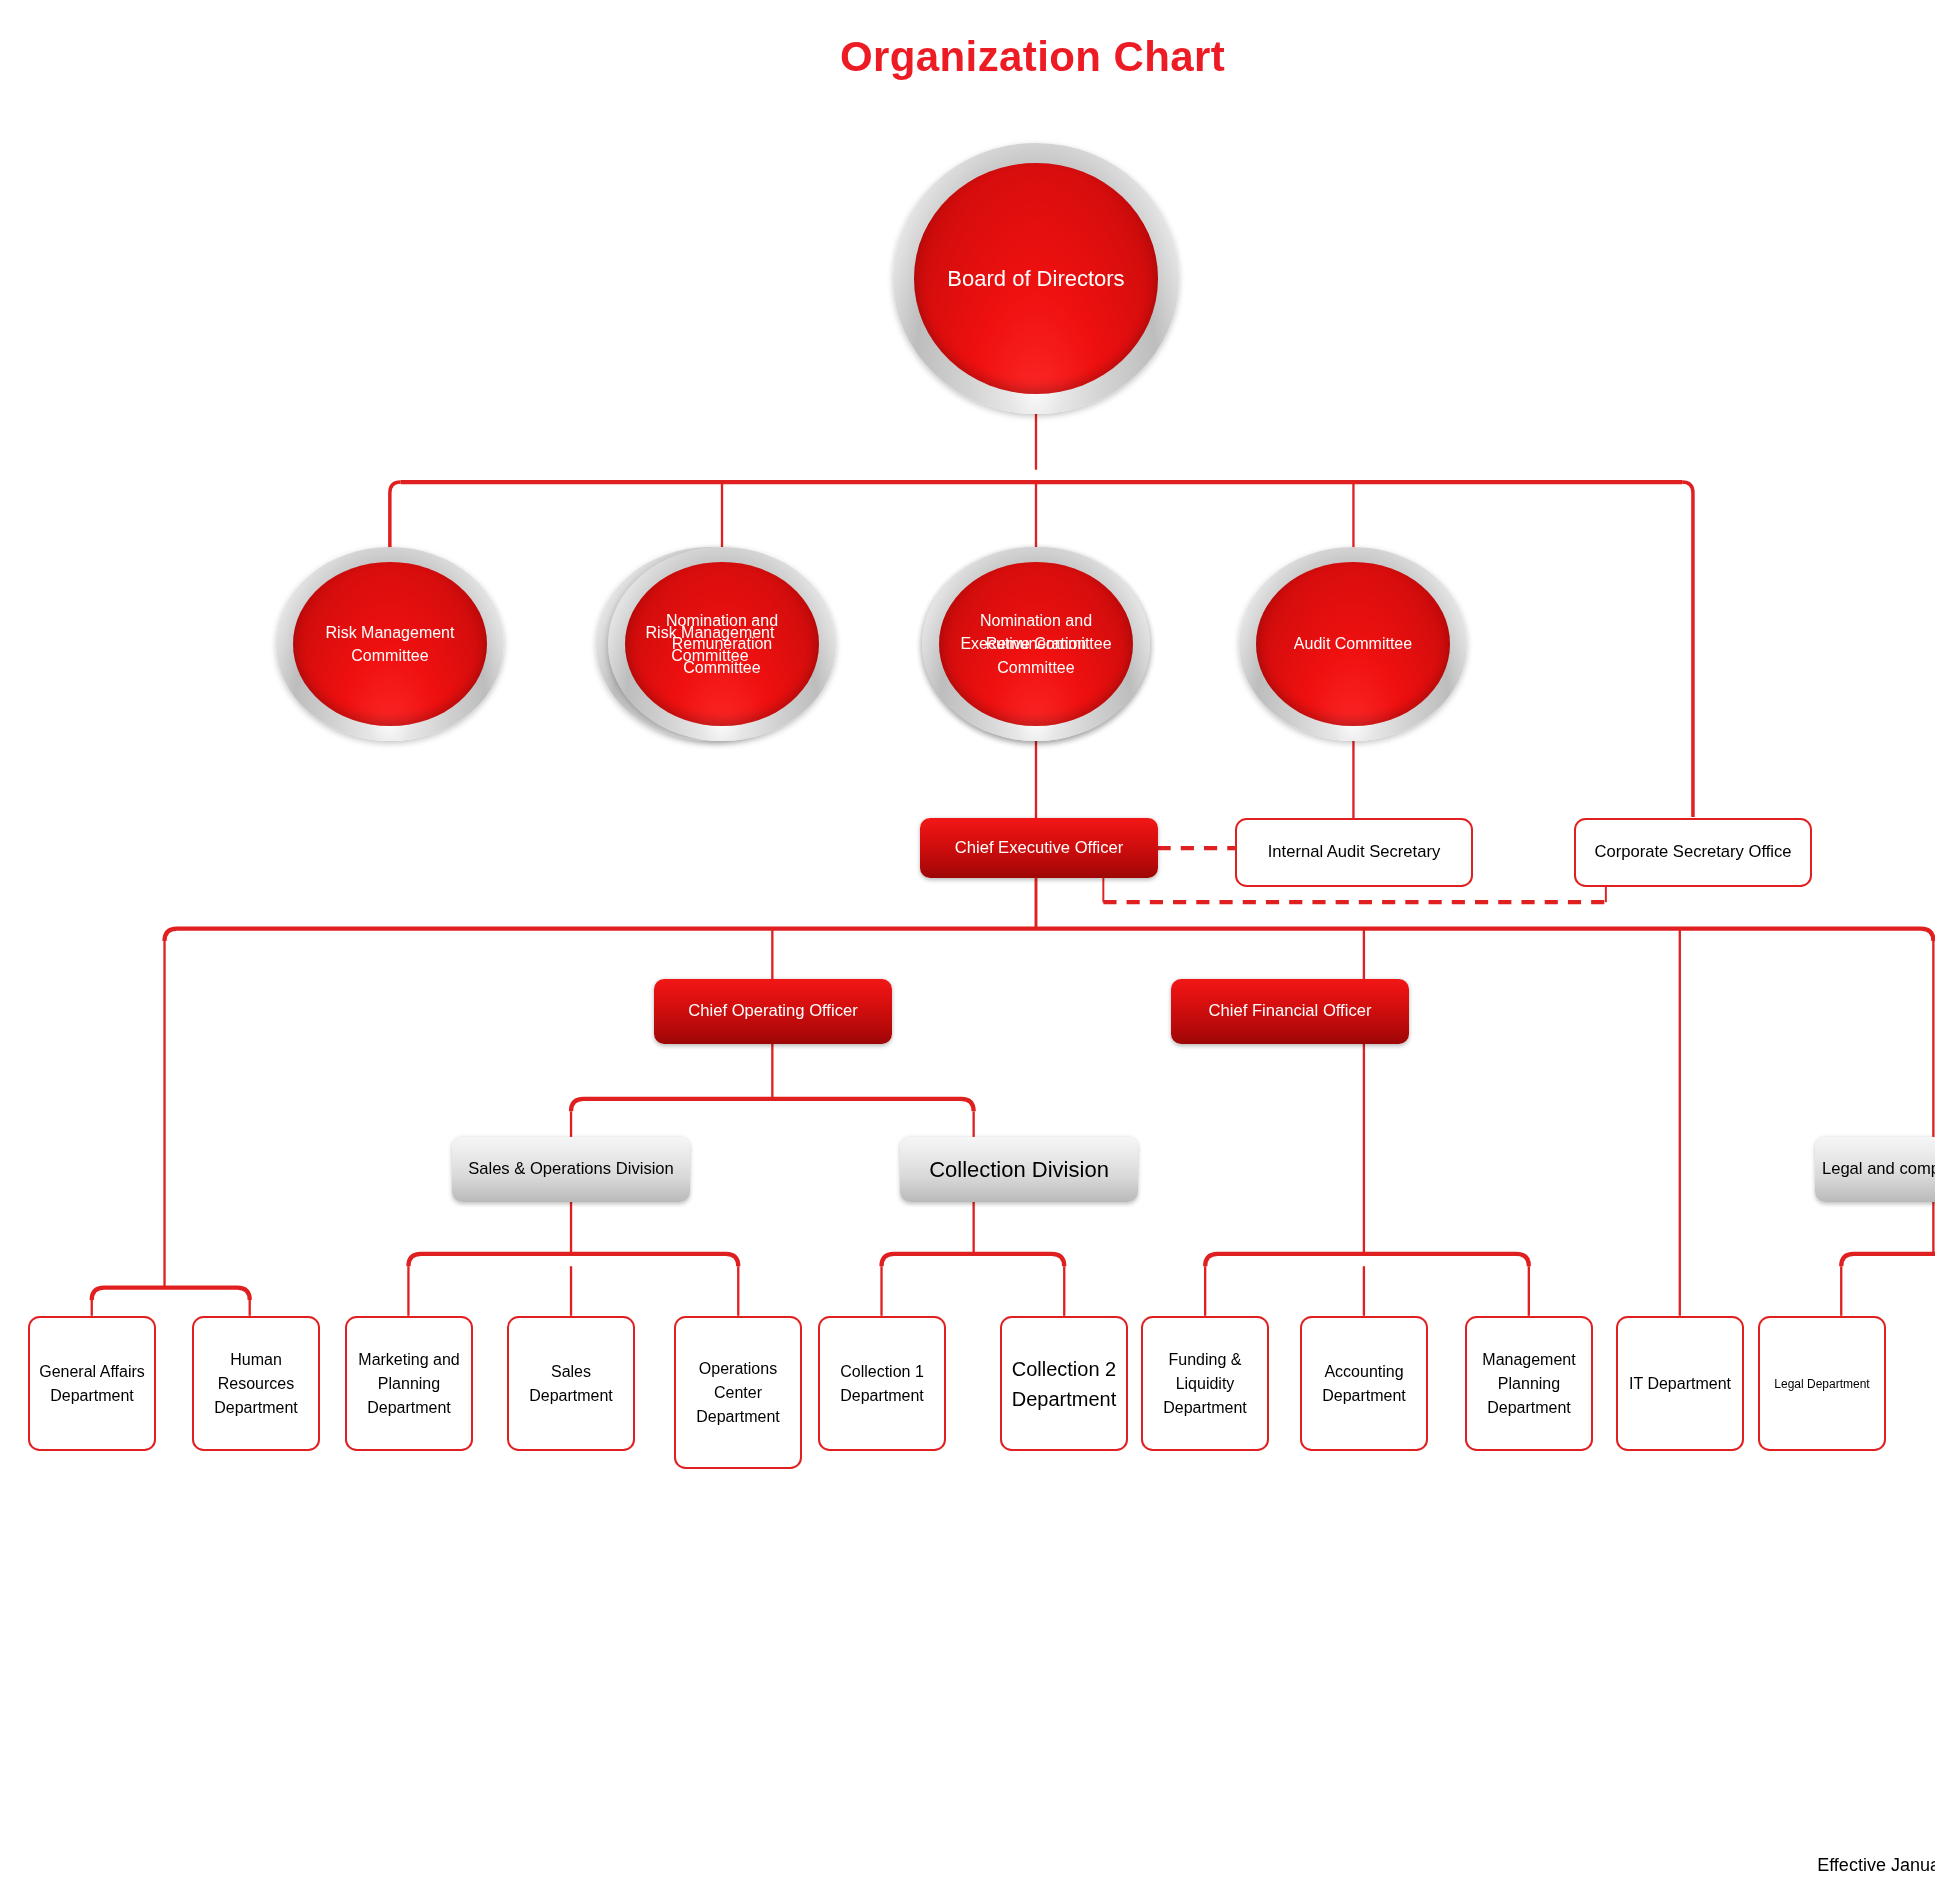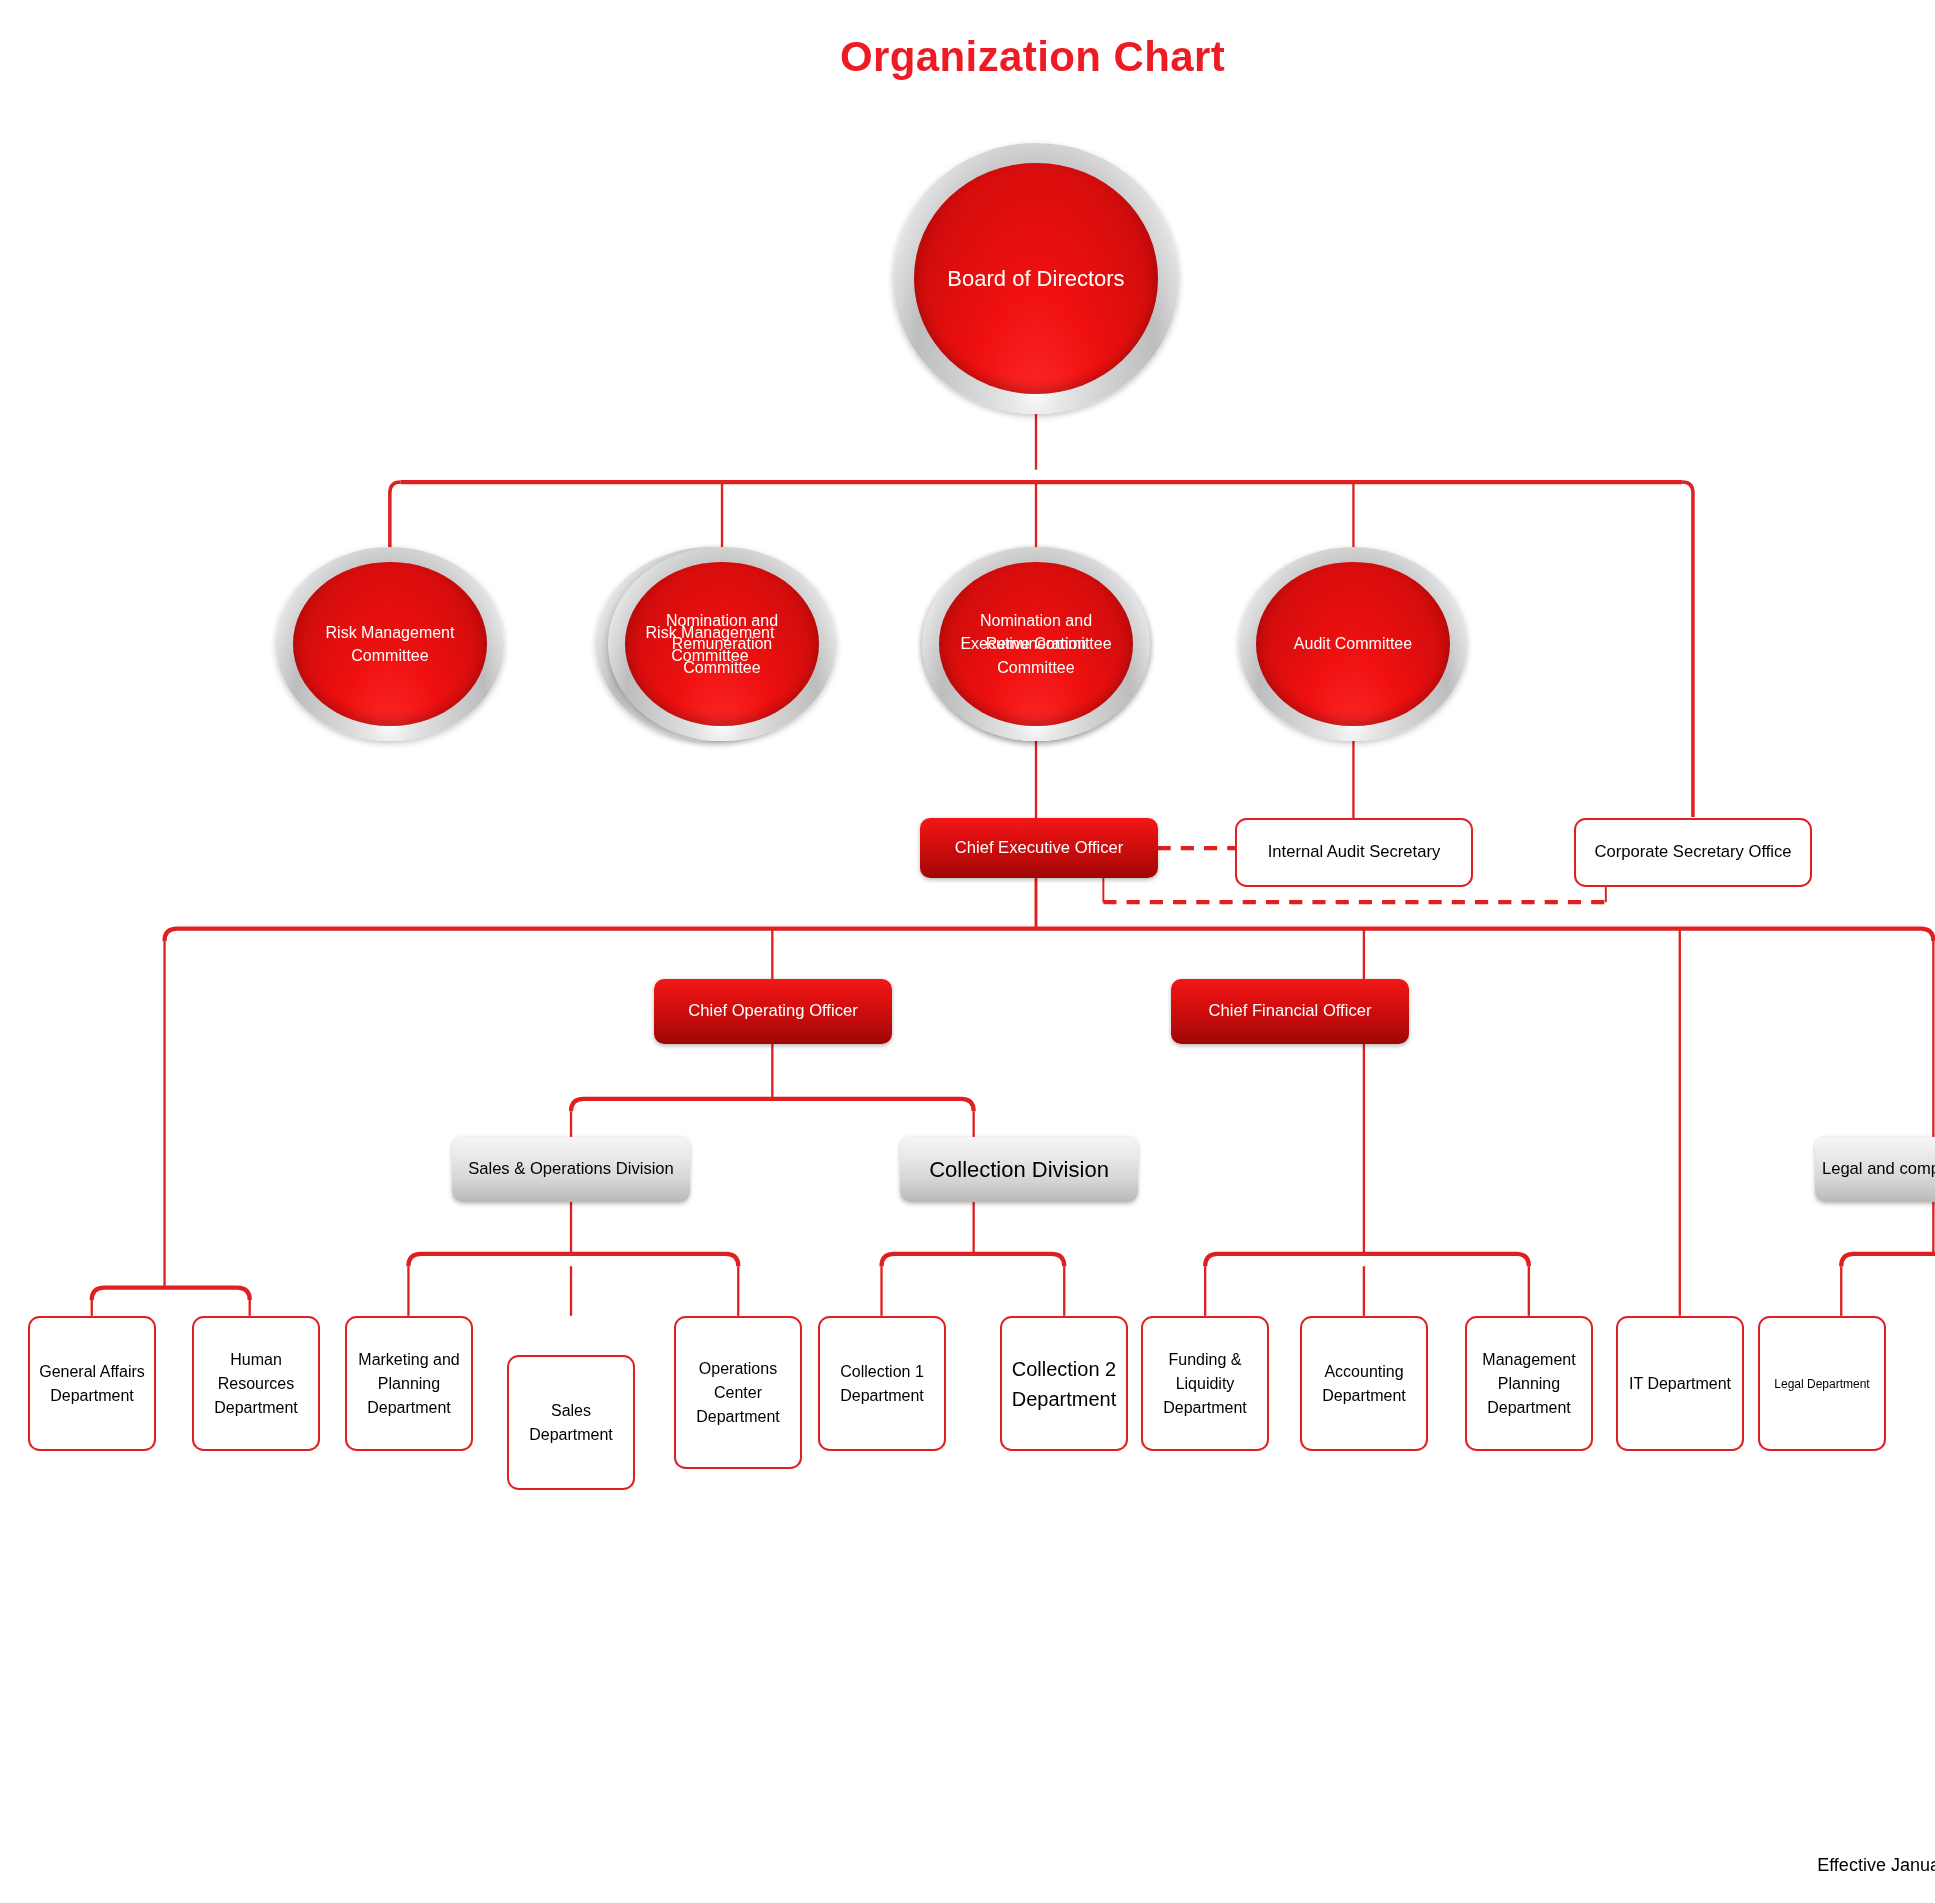--- a/index.html
+++ b/index.html
@@ -212,21 +212,21 @@
   </div>
 
   <div class="node white" style="left:186px;top:1316px;width:128px;height:135px;font-size:16px;margin-left:6px;">
     <div class="lbl">Human Resources Department</div>
   </div>
 
   <div class="node white" style="left:345px;top:1316px;width:128px;height:135px;font-size:16px;">
     <div class="lbl">Marketing and Planning Department</div>
   </div>
 
-  <div class="node white" style="left:507px;top:1316px;width:128px;height:135px;font-size:16px;margin-top:39px;">
+  <div class="node white" style="left:507px;top:1316px;width:128px;height:135px;font-size:16px;">
     <div class="lbl">Sales Department</div>
   </div>
 
   <div class="node white" style="left:674px;top:1316px;width:128px;height:153px;font-size:16px;">
     <div class="lbl">Operations Center Department</div>
   </div>
 
   <div class="node white" style="left:818px;top:1316px;width:128px;height:135px;font-size:16px;">
     <div class="lbl">Collection 1 Department</div>
   </div>

